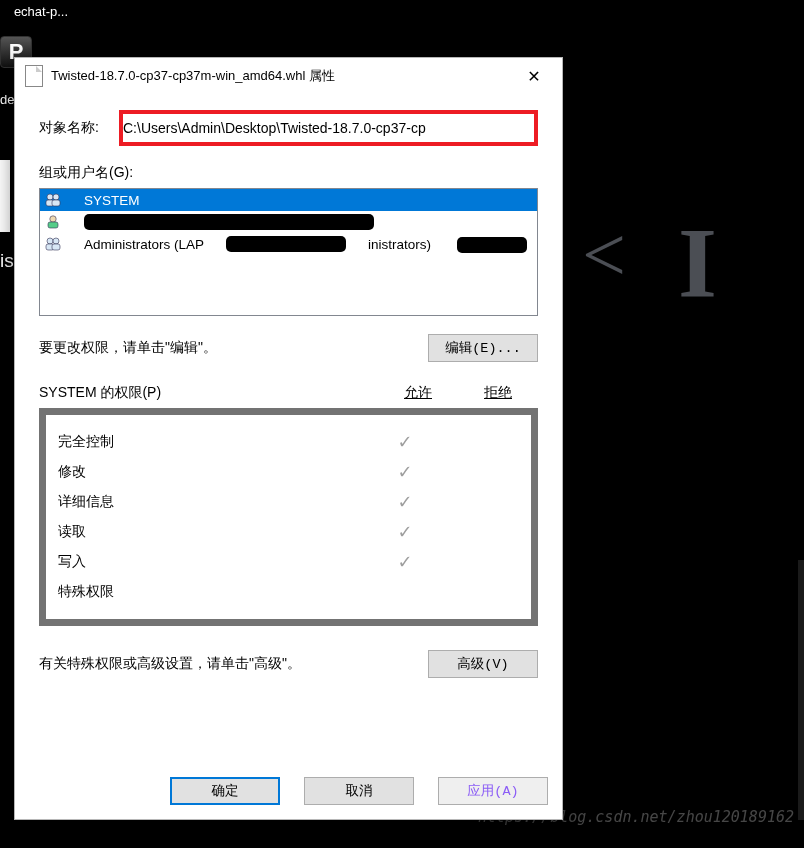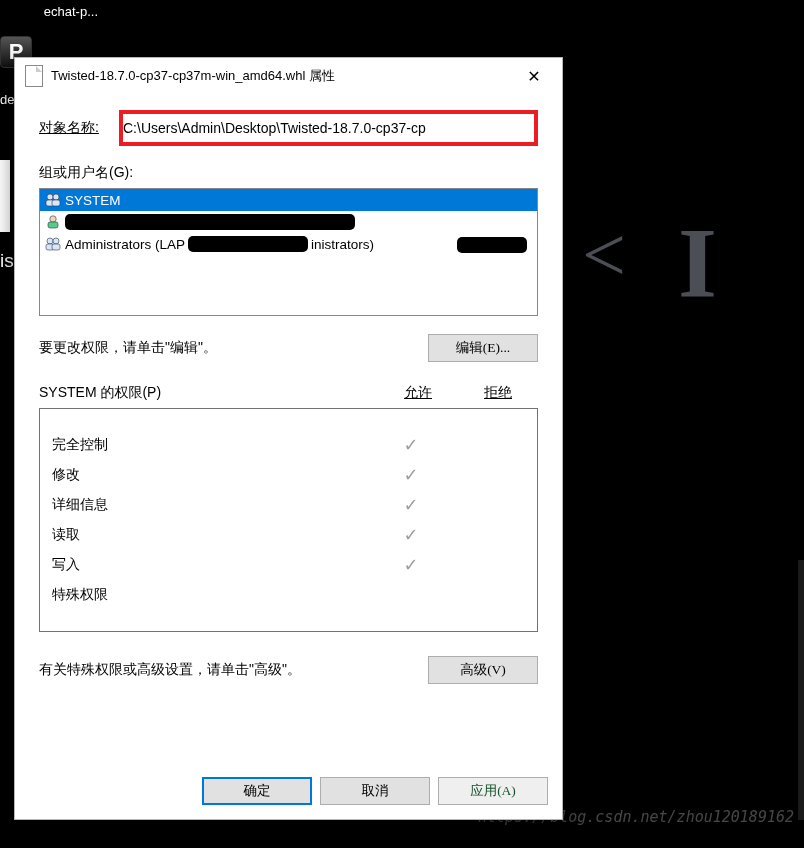--- a/index.html
+++ b/index.html
@@ -5,22 +5,22 @@
   * { box-sizing: border-box; margin: 0; padding: 0; }
   body {
     width: 804px; height: 848px;
     background: #000000;
     font-family: "Microsoft YaHei", "Segoe UI", Tahoma, sans-serif;
     font-size: 13px;
     position: relative;
     overflow: hidden;
   }
   .desktop-icon-label {
-    position: absolute; top: 4px; left: 18px; color: #fff; font-size: 13px;
-    width: 80px; text-align: right; padding-left: 2px;
+    position: absolute; top: 4px; left: 0; color: #fff; font-size: 13px;
+    width: 80px; text-align: center; padding-left: 2px;
   }
   .desktop-p-icon {
     position: absolute; top: 36px; left: 0; width: 32px; height: 32px;
     background: linear-gradient(#555,#111); color:#fff;
     display:flex;align-items:center;justify-content:center;
     font-weight:700;font-size:22px;border-radius:4px;
     border:1px solid #333;
   }
   .desktop-dex-label {
     position: absolute; top: 92px; left: 0; color: #fff; font-size: 13px;
@@ -79,75 +79,75 @@
   .tab {
     padding: 4px 14px; font-size: 13.5px; color: #000;
     position: relative; top: 1px; cursor: pointer;
   }
   .tab.active {
     border: 1px solid #d0d0d0; border-bottom: 1px solid #fff;
     background: #fff;
   }
   .panel { flex: 1; padding: 16px 24px 0 24px; display:flex; flex-direction:column; }
   .obj-row { display:flex; align-items:center; margin-bottom: 18px; }
-  .obj-label { font-size: 14px; color:#000; width: 80px; text-decoration: underline; }
+  .obj-label { font-size: 14px; color:#000; width: 80px; }
   .obj-path {
     flex:1; font-size: 14px; color:#000;
     border: 4px solid #ed1c24; padding: 6px 0;
   }
   .grp-label { font-size: 14px; margin-bottom: 6px; }
   .user-list {
     border: 1px solid #828790; height: 128px; overflow:hidden;
     background: #fff;
   }
   .user-row {
-    display:flex; align-items:center; height: 22px; padding: 0 4px; gap:3px;
+    display:flex; align-items:center; height: 22px; padding: 0 4px; gap:22px;
     font-size: 13.5px;
   }
   .user-row.selected { background:#0078d7; color:#fff; }
   .user-icon {
     width:18px; height:16px; display:inline-block;
   }
   .user-icon svg { width:18px; height:16px; }
   .redact {
     display:inline-block; height: 16px; background:#000;
     border-radius: 5px;
   }
   .edit-row {
     display:flex; align-items:center; justify-content:space-between;
     margin-top: 18px;
   }
   .edit-text { font-size:14px; }
   .win-btn {
     min-width: 110px; height: 28px; border:1px solid #adadad;
     background:#e1e1e1; font-size:13.5px; cursor:pointer;
-    font-family: Liberation Serif, serif;
-  }
-  .win-btn.disabled { color:#14532d; background:#efefef; cursor:default; }
+    font-family: Liberation Mono, monospace;
+  }
+  .win-btn.disabled { color:#8b5cf6; background:#efefef; cursor:default; }
   .win-btn.primary { border:2px solid #0078d7; }
   .perm-header {
     display:flex; margin-top: 22px; font-size: 14px;
   }
   .perm-header .c1 { flex:1; }
   .perm-header .c2, .perm-header .c3 { width: 80px; text-align:center;text-decoration:underline; }
   .perm-table {
-    border:1px solid #737373; margin-top: 6px; padding: 21px 6px;
+    border:7px solid #737373; margin-top: 6px; padding: 12px 6px;
   }
   .perm-row { display:flex; align-items:center; height: 30px; font-size:14px; }
   .perm-row .c1 { flex:1; padding-left: 6px; }
   .perm-row .c2, .perm-row .c3 { width: 80px; text-align:center; }
   .check { color:#9e9e9e; font-size:18px; }
   .adv-row {
     display:flex; align-items:center; justify-content:space-between;
     margin-top: 24px;
   }
   .adv-text { font-size:14px; }
   .button-bar {
     height: 56px; border-top: none; display:flex; align-items:center;
-    justify-content:flex-end; gap: 8px; padding: 0 14px;
+    justify-content:flex-end; gap: 24px; padding: 0 14px;
   }
 </style>
 </head>
 <body>
 
 <div class="desktop-icon-label">echat-p...</div>
 <div class="desktop-p-icon">P</div>
 <div class="desktop-dex-label">dex</div>
 <div class="desktop-white-block"></div>
 <div class="desktop-ist-label">ist</div>

